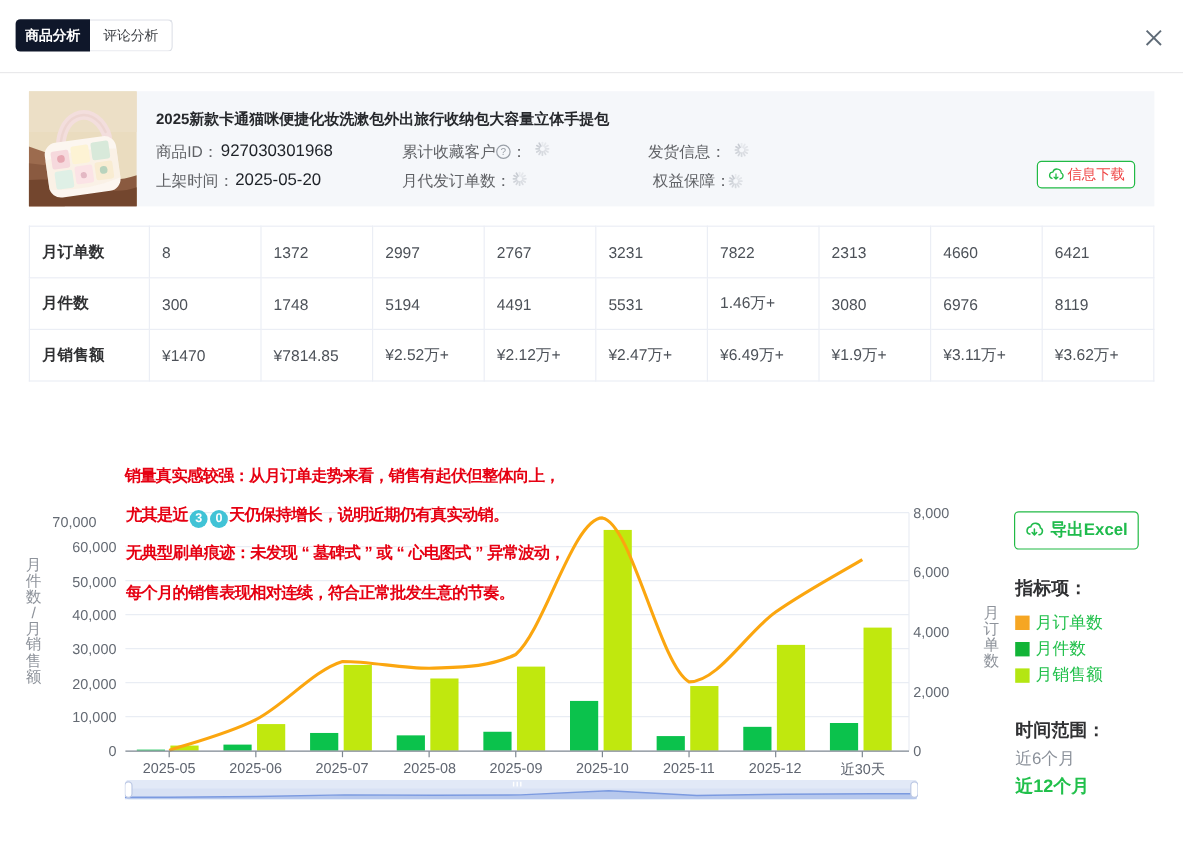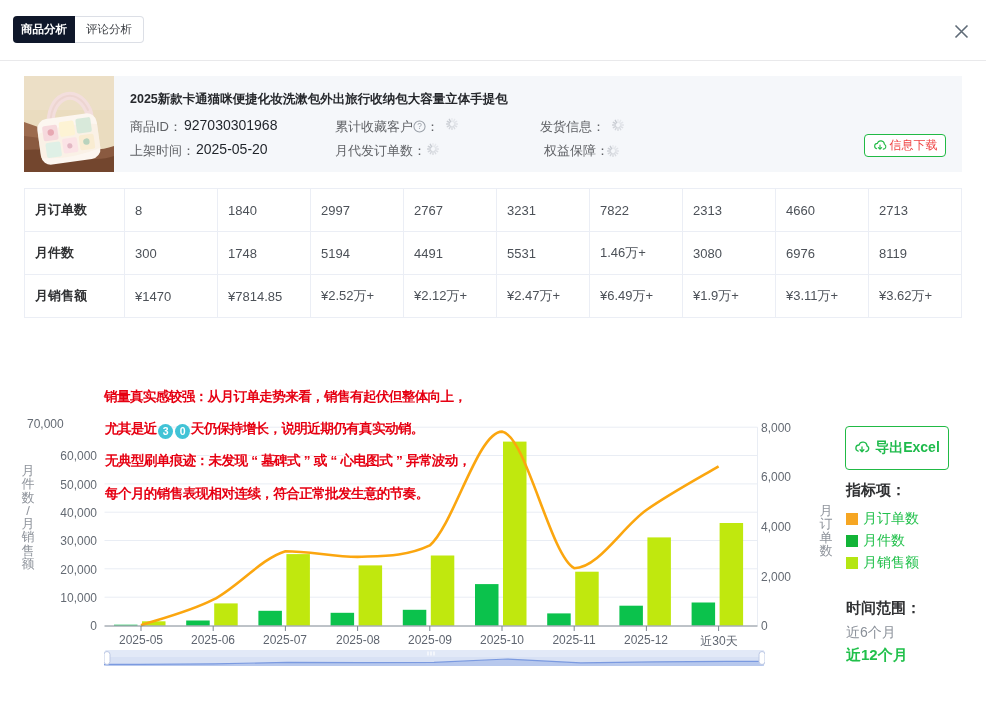--- a/index.html
+++ b/index.html
@@ -19,21 +19,21 @@
   table.grid td { border:1px solid #ebeef5; padding-left:10px; color:#4c5158; }
   table.grid tr.hd td { background:#f5f7fa; height:55px; color:#5f6673; padding-top:6px; }
   table.grid tr.dr td { height:43px; background:#fff; }
   table.grid td.rl { color:#303133; font-weight:bold; }
   .redline { font-size:13.6px; letter-spacing:-0.65px; font-weight:bold; color:#e60012; white-space:nowrap; text-shadow:1px 1px 2px #fff,-1px -1px 2px #fff,1px -1px 2px #fff,-1px 1px 2px #fff,0 0 3px #fff; }
   .q { display:inline-block; width:13.75px; text-align:center; }
   .badge { text-shadow:none; display:inline-block; width:15px; height:15px; border-radius:50%; background:#41c3d6; color:#fff; font-size:10.5px; font-weight:bold; text-align:center; line-height:15px; vertical-align:-2px; margin:0 1px; }
   .axlab { font-size:12px; color:#646a73; }
   .xlab { font-size:12px; color:#5f6570; }
   .vtitle { width:14px; text-align:center; font-size:13px; line-height:13.3px; color:#8e939b; }
-  .btn-excel { left:845px; top:426px; width:104px; height:44px; border:1px solid #21ba45; border-radius:4px; color:#1fbb4c; font-size:14px; font-weight:bold; display:flex; align-items:center; justify-content:center; gap:5px; background:#fff; }
+  .btn-excel { left:845px; top:426px; width:104px; height:32px; border:1px solid #21ba45; border-radius:4px; color:#1fbb4c; font-size:14px; font-weight:bold; display:flex; align-items:center; justify-content:center; gap:5px; background:#fff; }
   .h-blk { font-size:15px; font-weight:bold; color:#303133; }
   .leg { display:flex; align-items:center; gap:5px; font-size:14px; color:#21c04b; }
   .leg i { width:12px; height:12px; display:inline-block; }
 </style>
 </head>
 <body>
 <div id="stage">
 
   <div class="abs tabs">
       <div class="tab-a">商品分析</div>
@@ -149,28 +149,28 @@
       </svg>信息下载</div>
 
   <table class="grid">
     <colgroup>
         <col style="width:100px">
       </colgroup>
     <tbody>
     <tr class="dr">
           <td class="rl">月订单数</td>
           <td>8</td>
-          <td>1840</td>
+          <td>1372</td>
           <td>2997</td>
           <td>2767</td>
           <td>3231</td>
           <td>7822</td>
           <td>2313</td>
           <td>4660</td>
-          <td>2713</td>
+          <td>6421</td>
         </tr>
     <tr class="dr">
           <td class="rl">月件数</td>
           <td>300</td>
           <td>1748</td>
           <td>5194</td>
           <td>4491</td>
           <td>5531</td>
           <td>1.46万+</td>
           <td>3080</td>
@@ -238,21 +238,21 @@
       <line x1="646.4" y1="626" x2="646.4" y2="631"></line>
       <line x1="718.6" y1="626" x2="718.6" y2="631"></line>
     </g>
   </svg>
 
   <div class="abs redline" style="left:104px;top:388px">销量真实感较强：从月订单走势来看，销售有起伏但整体向上，</div>
   <div class="abs redline" style="left:105px;top:420px">尤其是近<span class="badge">3</span><span class="badge">0</span>天仍保持增长，说明近期仍有真实动销。</div>
   <div class="abs redline" style="left:105px;top:485px">每个月的销售表现相对连续，符合正常批发生意的节奏。</div>
   <div class="abs redline" style="left:105px;top:452px">无典型刷单痕迹：未发现<span class="q">“</span>墓碑式<span class="q">”</span>或<span class="q">“</span>心电图式<span class="q">”</span>异常波动，</div>
 
-  <div class="abs axlab" style="left:27px;top:417px;width:70px;text-align:left">70,000</div>
+  <div class="abs axlab" style="left:27px;top:428px;width:70px;text-align:center">70,000</div>
   <div class="abs axlab" style="left:27px;top:449px;width:70px;text-align:right">60,000</div>
   <div class="abs axlab" style="left:27px;top:478px;width:70px;text-align:right">50,000</div>
   <div class="abs axlab" style="left:27px;top:506px;width:70px;text-align:right">40,000</div>
   <div class="abs axlab" style="left:27px;top:534px;width:70px;text-align:right">30,000</div>
   <div class="abs axlab" style="left:27px;top:563px;width:70px;text-align:right">20,000</div>
   <div class="abs axlab" style="left:27px;top:591px;width:70px;text-align:right">10,000</div>
   <div class="abs axlab" style="left:27px;top:619px;width:70px;text-align:right">0</div>
   <div class="abs vtitle" style="left:21px;top:464px">月<br>件<br>数<br>/<br>月<br>销<br>售<br>额</div>
   <div class="abs axlab" style="left:761px;top:421px">8,000</div>
   <div class="abs axlab" style="left:761px;top:470px">6,000</div>

